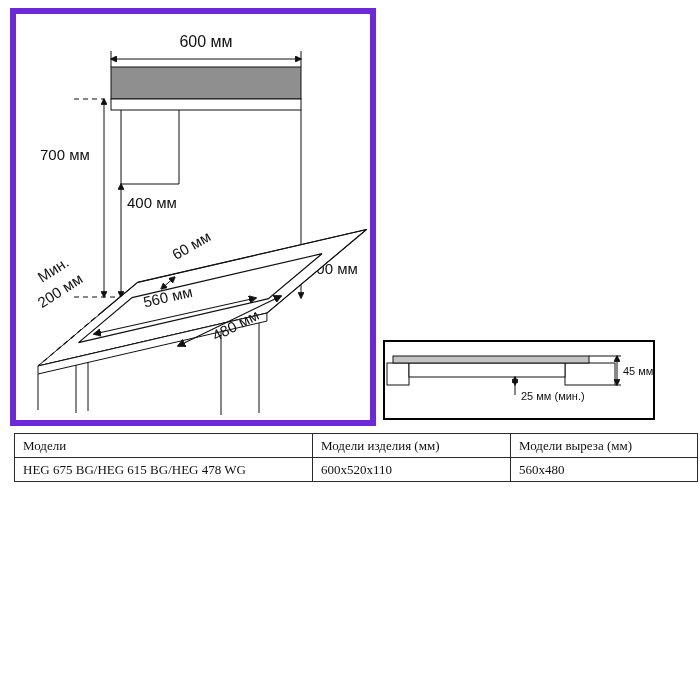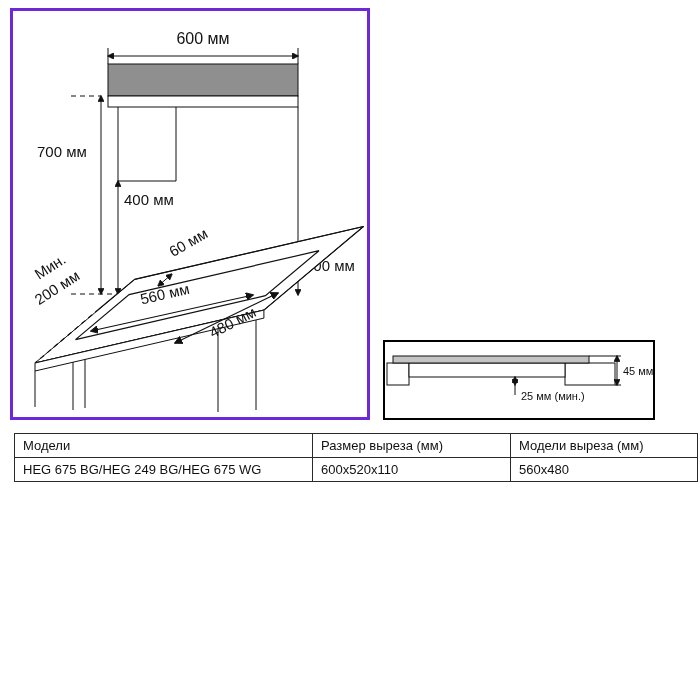--- a/index.html
+++ b/index.html
@@ -1,27 +1,27 @@
 <!DOCTYPE html>
 <html><head>
 <meta charset="utf-8">
 <style>
   html,body{margin:0;padding:0;background:#ffffff;}
   #canvas{position:relative;width:700px;height:700px;background:#ffffff;
           font-family:"Liberation Sans",sans-serif;color:#111;overflow:hidden;}
-  .main-box{position:absolute;left:10px;top:8px;width:354px;height:406px;border:3px solid #6d28d9;background:#fff;}
+  .main-box{position:absolute;left:10px;top:8px;width:354px;height:406px;border:6px solid #6d28d9;background:#fff;}
   .section-box{position:absolute;left:383px;top:340px;width:268px;height:76px;border:2px solid #000;background:#fff;}
   svg{display:block;}
   svg line, svg path, svg rect{stroke:#111;}
   .lbl{font-family:"Liberation Sans",sans-serif;font-size:15px;fill:#111;}
   .lbl-big{font-family:"Liberation Sans",sans-serif;font-size:16px;fill:#111;}
   .lbl-sm{font-family:"Liberation Sans",sans-serif;font-size:11px;fill:#111;}
   table.spec{position:absolute;left:14px;top:433px;width:638px;border-collapse:collapse;table-layout:fixed;}
   table.spec td{border:1px solid #2a2a2a;height:23px;padding:0 6px 0 8px;
-                font-size:13px;line-height:23px;white-space:nowrap;overflow:hidden;}
+                font-size:13px;line-height:23px;white-space:nowrap;overflow:hidden;font-family:Liberation Serif, serif;}
   td.c1{width:283px;} td.c2{width:183px;} td.c3{width:172px;}
 </style>
 </head>
 <body>
 
 <div id="canvas">
 
   <div class="main-box">
     <svg width="354" height="406" viewBox="0 0 354 406">
       <defs>
@@ -106,24 +106,24 @@
       <line x1="230" y1="43" x2="236" y2="43" stroke-width="1"></line>
       <line x1="232" y1="14" x2="232" y2="43" stroke-width="1" marker-start="url(#ah2)" marker-end="url(#ah2)"></line>
       <text class="lbl-sm" x="238" y="33">45 мм</text>
     </svg>
   </div>
 
   <table class="spec">
     <tbody>
         <tr>
       <td class="c1">Модели</td>
-      <td class="c2">Размер выреза (мм)</td>
+      <td class="c2">Модели изделия (мм)</td>
       <td class="c3">Модели выреза (мм)</td>
     </tr>
     <tr>
-      <td class="c1">HEG 675 BG/HEG 249 BG/HEG 675 WG</td>
+      <td class="c1">HEG 675 BG/HEG 615 BG/HEG 478 WG</td>
       <td class="c2">600x520x110</td>
       <td class="c3">560x480</td>
     </tr>
   </tbody>
     </table>
 
 </div>
 
 </body></html>

